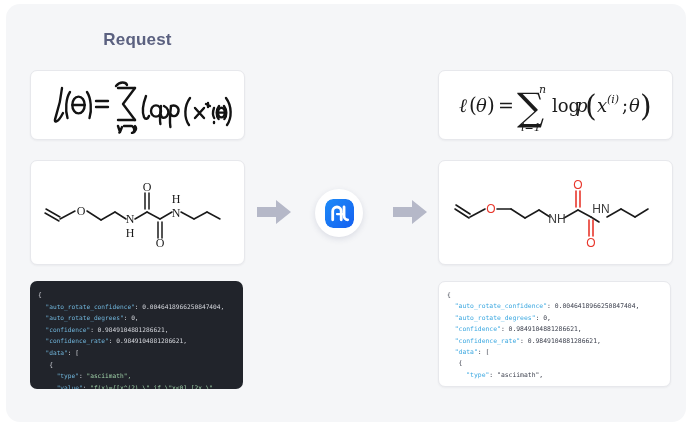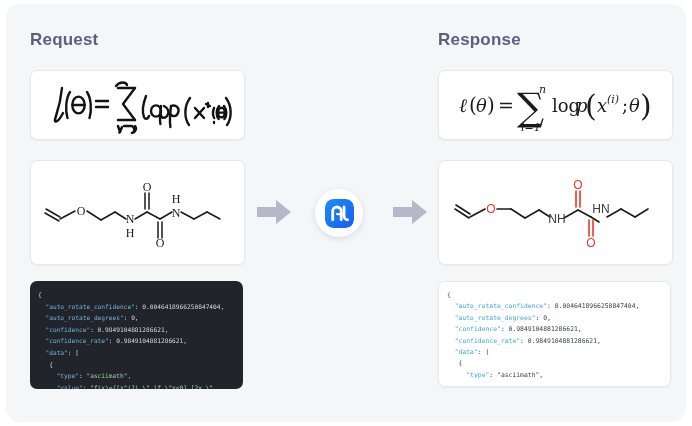--- a/index.html
+++ b/index.html
@@ -12,21 +12,21 @@
     position:absolute;left:0;top:0;width:692px;height:426px;
     background:#ffffff;
   }
   .panel{
     position:absolute;left:6px;top:4px;width:680px;height:418px;
     background:#f5f6f8;border-radius:14px;
   }
   .col-title{
     position:absolute;top:26px;
     font-size:17px;font-weight:bold;color:#5b6180;
-    letter-spacing:.2px;text-align:left;
+    letter-spacing:.2px;text-align:center;
   }
   #title-request{left:24px;width:215px;}
   #title-response{left:432px;width:235px;}
 
   .card{
     position:absolute;background:#ffffff;border:1px solid #e7e8ec;
     border-radius:7px;box-shadow:0 1px 2px rgba(30,35,60,.05);
     overflow:hidden;
   }
   
@@ -77,21 +77,20 @@
   }
   #logo-mark{width:29px;height:29px;border-radius:8px;}
 </style>
 </head>
 <body>
 
 <div class="page">
   <div class="panel">
 
     <div class="col-title" id="title-request">Request</div>
-    <div class="col-title" id="title-response">Response</div>
 
     <div class="card" id="card-req-formula">
       <div class="fml-wrap">
         <svg width="196" height="58" viewBox="0 0 196 58">
           <g fill="none" stroke="#131313" stroke-width="2.4" stroke-linecap="round" stroke-linejoin="round">
             <path d="M22 12 C21 22 18 34 16 40 C14.6 44.4 14.4 46 16.4 45.4 C18.6 44.6 21 41 23 37"></path>
             <path d="M30 16 C26 22 25 34 27.5 42"></path>
             <path d="M47 16 C51 22 52 34 49.5 42"></path>
             <ellipse cx="38.5" cy="29" rx="6.2" ry="8.4"></ellipse>
             <path d="M32.6 29 H44.6"></path>

